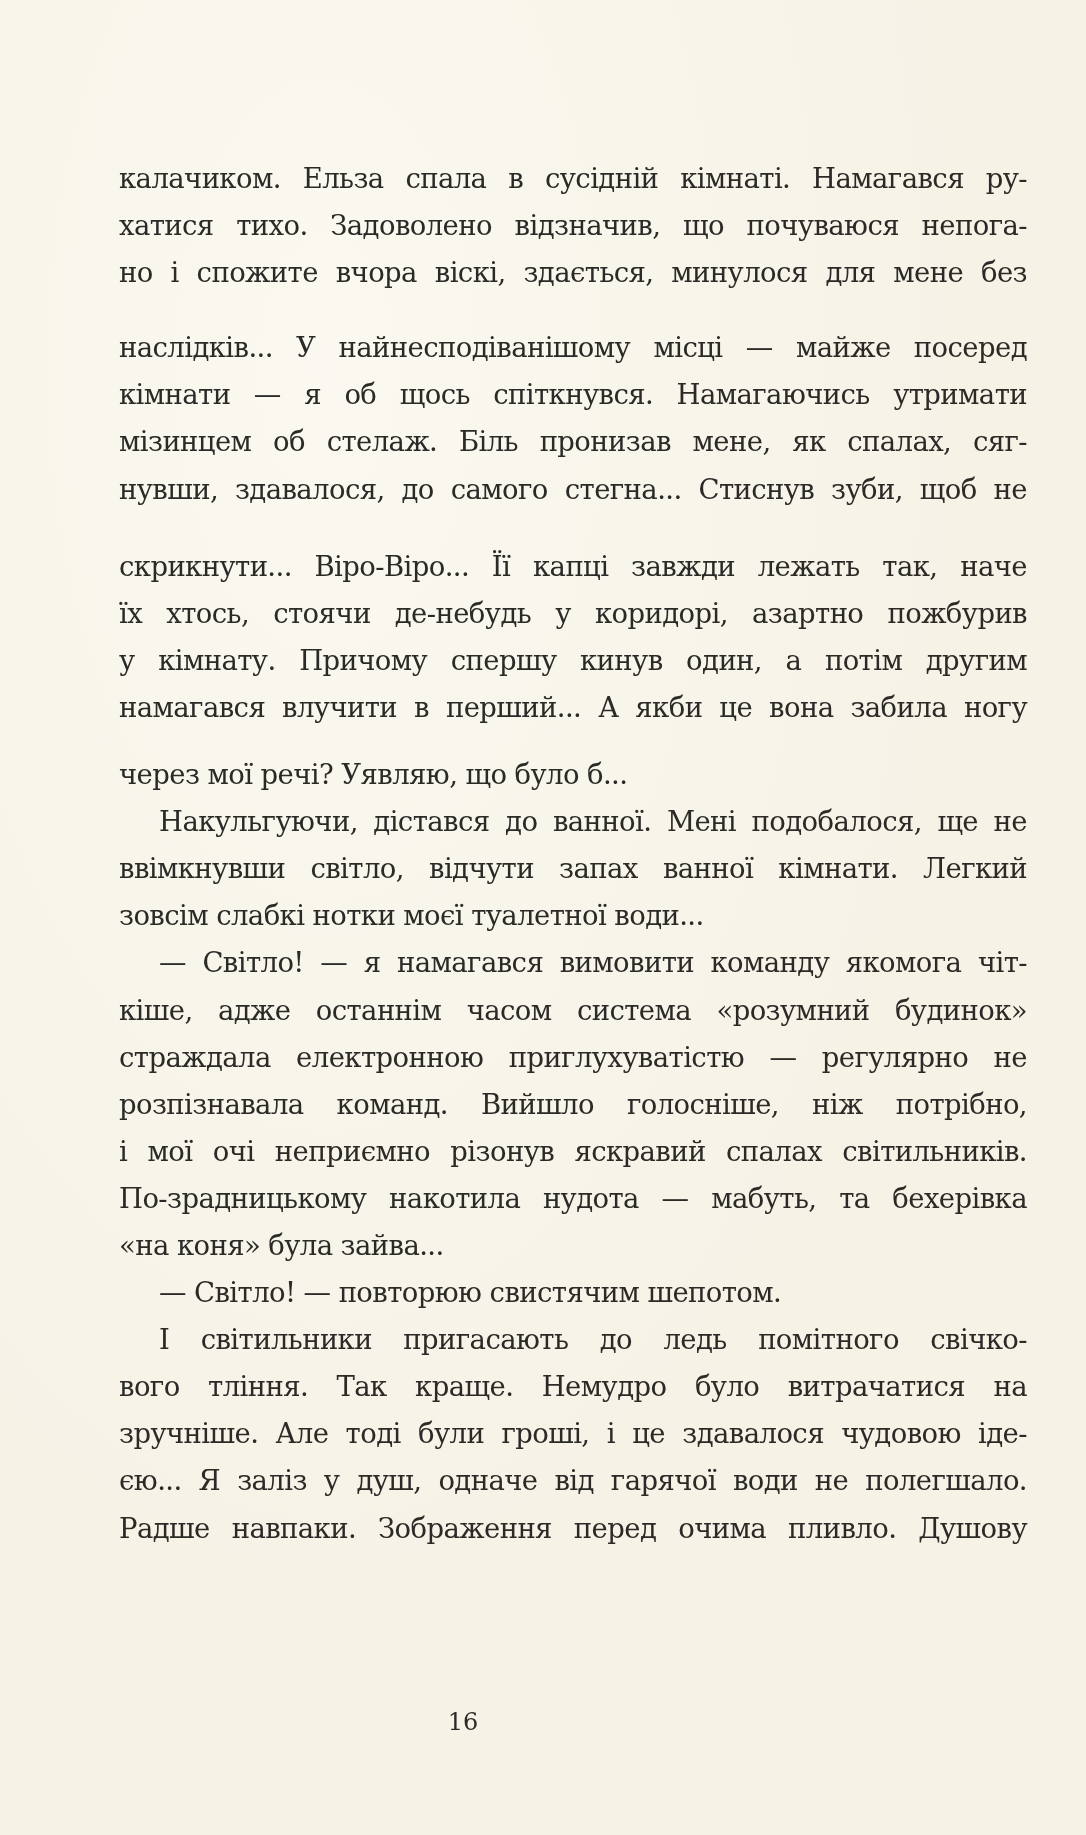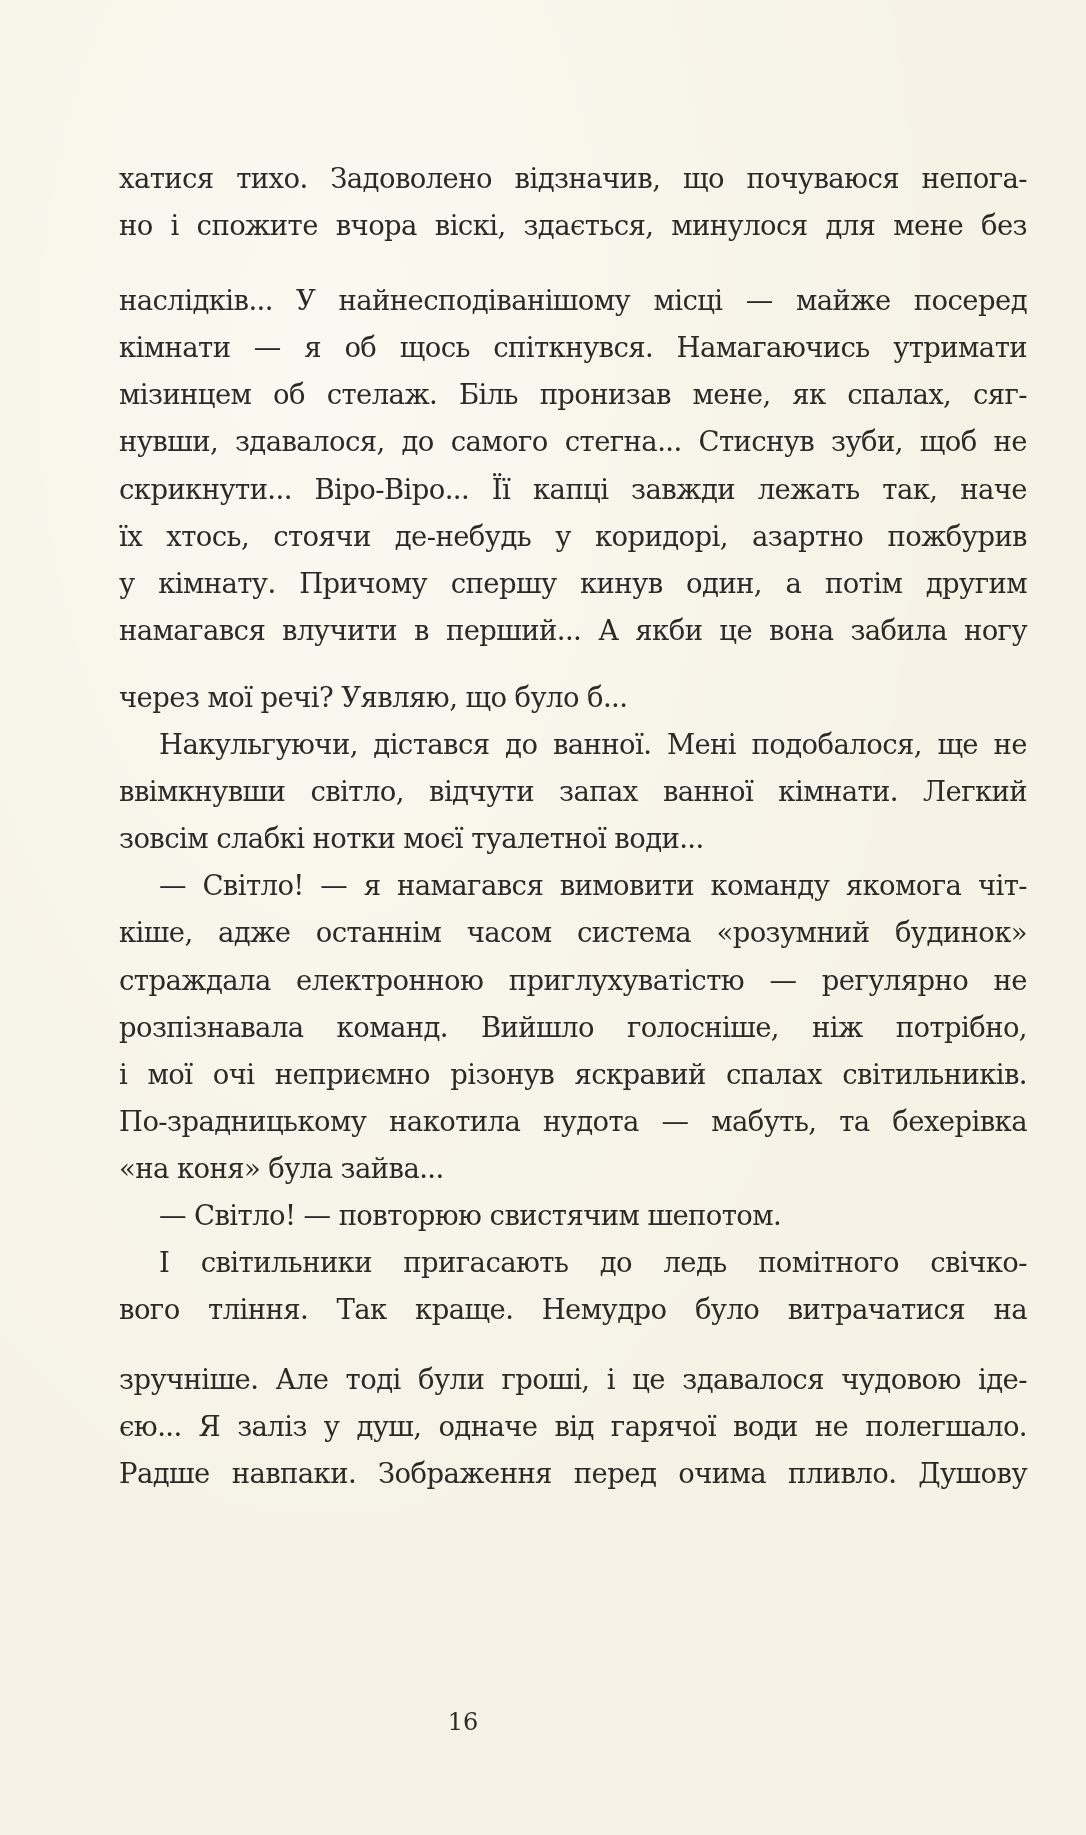--- a/index.html
+++ b/index.html
@@ -42,42 +42,43 @@
     font-family: "DejaVu Serif", "Liberation Serif", serif;
     font-size: 24px;
     color: #2b2a27;
   }
 </style>
 </head>
 <body>
 
 <div class="page">
   <div class="text-block" id="text-block">
+      <span class="line" style="letter-spacing: -0.6px;">калачиком. Ельза спала в сусідній кімнаті. Намагався ру-</span>
       <span class="line" style="letter-spacing: -0.6px;">хатися тихо. Задоволено відзначив, що почуваюся непога-</span>
       <span class="line" style="letter-spacing: -0.6px;">но і спожите вчора віскі, здається, минулося для мене без</span>
       <span class="line" style="letter-spacing: -0.6px; margin-top: 28px;">наслідків... У найнесподіванішому місці — майже посеред</span>
       <span class="line" style="letter-spacing: -0.6px;">кімнати — я об щось спіткнувся. Намагаючись утримати</span>
       <span class="line" style="letter-spacing: -0.6px;">мізинцем об стелаж. Біль пронизав мене, як спалах, сяг-</span>
       <span class="line" style="letter-spacing: -0.6px;">нувши, здавалося, до самого стегна... Стиснув зуби, щоб не</span>
-      <span class="line" style="letter-spacing: -0.6px;">скрикнути... Віро-Віро... Її капці завжди лежать так, наче</span>
+      <span class="line" style="letter-spacing: -0.6px; margin-top: 30px;">скрикнути... Віро-Віро... Її капці завжди лежать так, наче</span>
       <span class="line" style="letter-spacing: -0.6px;">їх хтось, стоячи де-небудь у коридорі, азартно пожбурив</span>
       <span class="line" style="letter-spacing: -0.6px;">у кімнату. Причому спершу кинув один, а потім другим</span>
       <span class="line" style="letter-spacing: -0.6px;">намагався влучити в перший... А якби це вона забила ногу</span>
       <span class="line last" style="letter-spacing: -0.6px; margin-top: 20px;">через мої речі? Уявляю, що було б...</span>
       <span class="line indent" style="letter-spacing: -0.6px;">Накульгуючи, дістався до ванної. Мені подобалося, ще не</span>
       <span class="line" style="letter-spacing: -0.6px;">ввімкнувши світло, відчути запах ванної кімнати. Легкий</span>
       <span class="line last" style="letter-spacing: -0.6px;">зовсім слабкі нотки моєї туалетної води...</span>
       <span class="line indent" style="letter-spacing: -0.6px;">— Світло! — я намагався вимовити команду якомога чіт-</span>
       <span class="line" style="letter-spacing: -0.6px;">кіше, адже останнім часом система «розумний будинок»</span>
       <span class="line" style="letter-spacing: -0.6px;">страждала електронною приглухуватістю — регулярно не</span>
       <span class="line" style="letter-spacing: -0.6px;">розпізнавала команд. Вийшло голосніше, ніж потрібно,</span>
       <span class="line" style="letter-spacing: -0.6px;">і мої очі неприємно різонув яскравий спалах світильників.</span>
       <span class="line" style="letter-spacing: -0.6px;">По-зрадницькому накотила нудота — мабуть, та бехерівка</span>
       <span class="line last" style="letter-spacing: -0.6px;">«на коня» була зайва...</span>
       <span class="line indent last" style="letter-spacing: -0.6px;">— Світло! — повторюю свистячим шепотом.</span>
       <span class="line indent" style="letter-spacing: -0.6px;">І світильники пригасають до ледь помітного свічко-</span>
       <span class="line" style="letter-spacing: -0.6px;">вого тління. Так краще. Немудро було витрачатися на</span>
-      <span class="line" style="letter-spacing: -0.6px; margin-top: 23px;">зручніше. Але тоді були гроші, і це здавалося чудовою іде-</span>
+      <span class="line" style="letter-spacing: -0.6px;">зручніше. Але тоді були гроші, і це здавалося чудовою іде-</span>
       <span class="line" style="letter-spacing: -0.6px;">єю... Я заліз у душ, одначе від гарячої води не полегшало.</span>
       <span class="line" style="letter-spacing: -0.6px;">Радше навпаки. Зображення перед очима пливло. Душову</span>
     </div>
   <div class="page-number">16</div>
 </div>
 
 </body></html>

